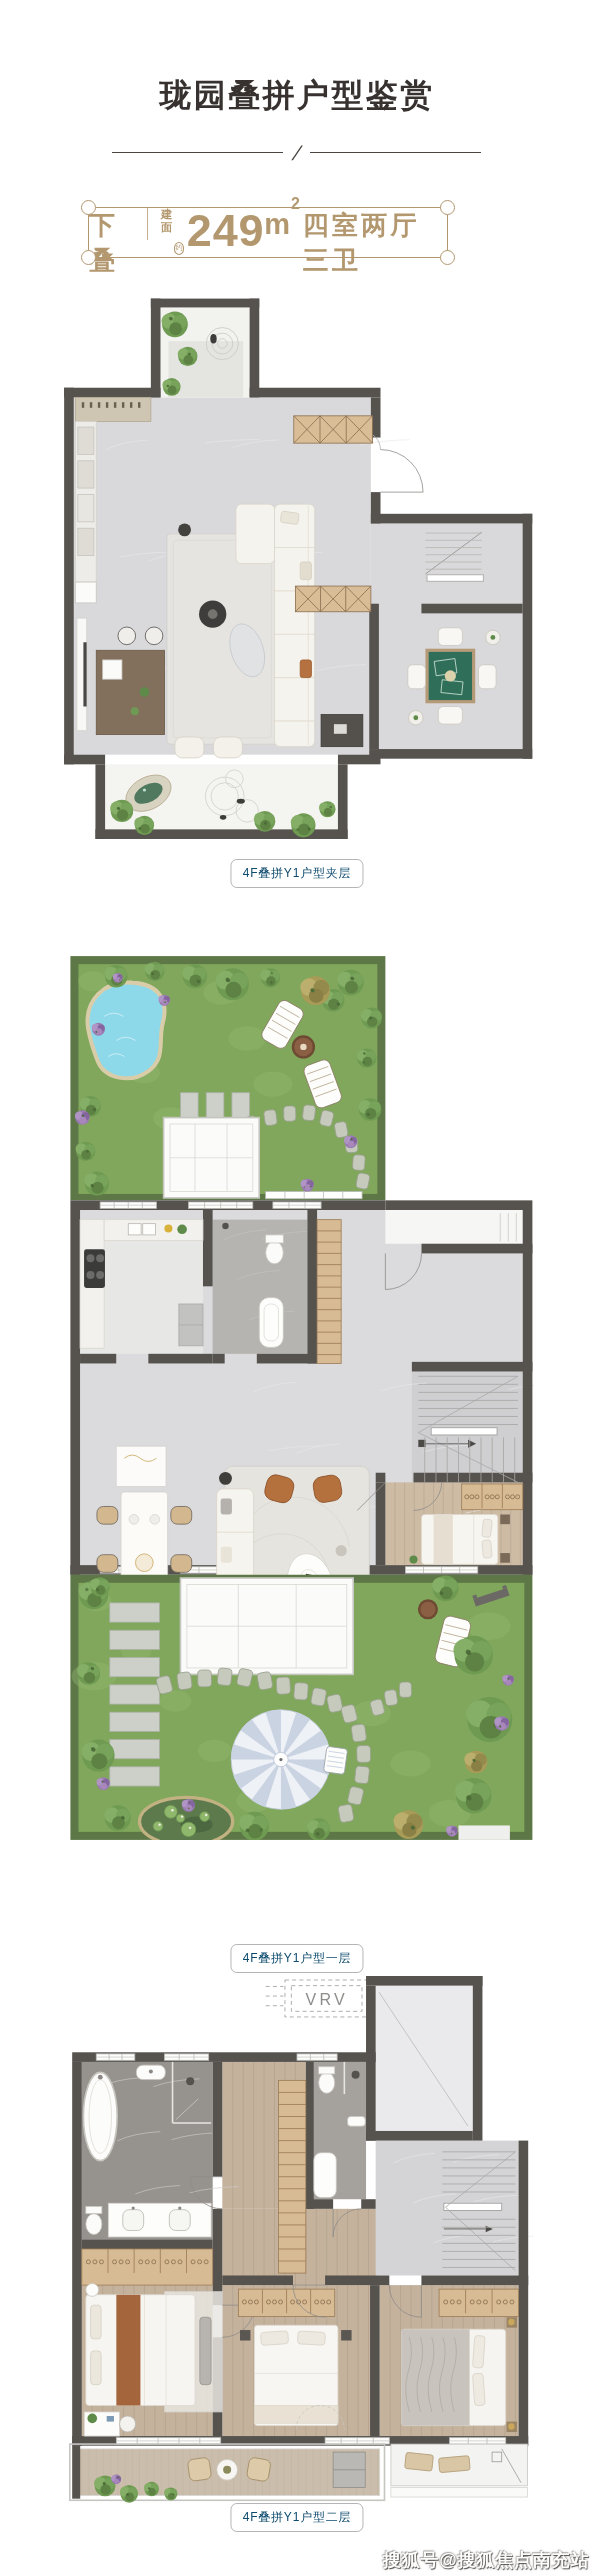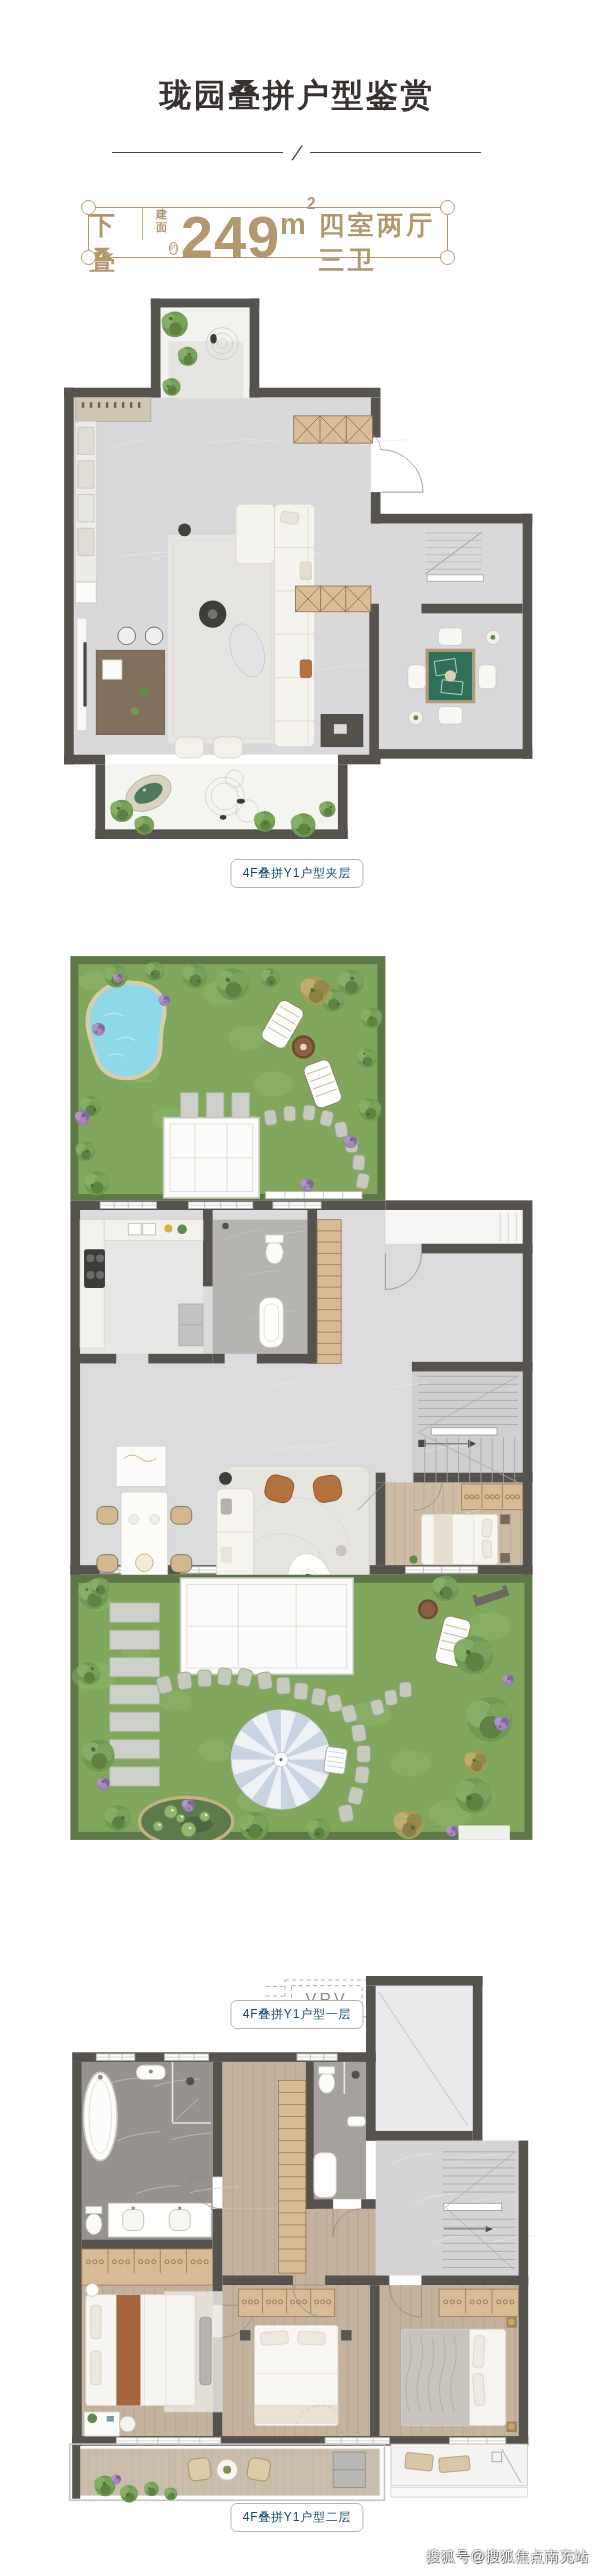--- a/index.html
+++ b/index.html
@@ -11,29 +11,29 @@
   .divider .slash{margin:0 11.2px;font-size:20px;font-style:italic;line-height:1;transform:skewX(-12deg);}
   .badge{position:absolute;left:88px;top:207px;width:360px;height:51px;border:1.6px solid #b3986f;
          display:flex;align-items:flex-start;justify-content:center;color:#b3986f;background:#fff;box-sizing:border-box;}
   .corner{position:absolute;width:13px;height:13px;background:#fff;border:1.6px solid #b3986f;border-radius:50%;}
   .c-tl{left:-8px;top:-8px}.c-tr{right:-8px;top:-8px}.c-bl{left:-8px;bottom:-8px}.c-br{right:-8px;bottom:-8px}
   .badge-type{font-size:26px;font-weight:600;letter-spacing:1.6px;}
   .badge-sep{width:0.8px;height:32px;background:#c7b18c;margin:0 13px;}
   .jm-col{display:flex;flex-direction:column;font-size:11.2px;line-height:1.15;font-weight:700;}
   .approx{font-size:7.2px;border:0.8px solid #b3986f;border-radius:50%;width:10.4px;height:10.4px;line-height:10.4px;
           text-align:center;align-self:flex-end;margin:0 2.4px 2.4px 1.6px;}
-  .badge-value{font-size:58px;font-weight:700;line-height:1;letter-spacing:0.8px;}
+  .badge-value{font-size:45px;font-weight:700;line-height:1;letter-spacing:0.8px;}
   .badge-unit{font-size:29px;font-weight:600;}
   .badge-sup{font-size:16px;font-weight:600;position:relative;top:-13px;margin-left:0.8px;}
   .badge-rooms{font-size:26px;font-weight:600;letter-spacing:3.2px;margin-left:3px;}
   .plan{position:absolute;text-align:center;}
   .plan svg{display:block;width:100%;height:100%;}
   .caption{position:absolute;left:50%;transform:translateX(-50%);border:0.8px solid #b5b5b5;border-radius:6.4px;
            color:#0c4a6e;font-size:12px;padding:4.8px 11.2px;background:#fff;letter-spacing:0.8px;white-space:nowrap;z-index:5;}
-  .watermark{position:absolute;right:4.8px;top:2548px;font-size:14px;font-weight:400;color:#fdfdfd;letter-spacing:0.8px;
+  .watermark{position:absolute;right:4.8px;top:2548px;font-size:18px;font-weight:700;color:#fdfdfd;letter-spacing:0.8px;
              text-shadow:0.8px 0.8px 0.8px rgba(80,76,72,.95),-0.8px -0.8px 0.8px rgba(125,120,115,.55),0 0 2.4px rgba(95,90,86,.6);}
   svg text{font-family:"Liberation Sans",sans-serif;}
 </style>
 </head>
 <body>
 
 <div class="page">
 
   <h1 class="title">珑园叠拼户型鉴赏</h1>
 
@@ -1047,21 +1047,21 @@
               <circle cx="480.8" cy="1092.6" r="3.8500000000000005" fill="#84659f"></circle>
               <circle cx="478.35" cy="1096.45" r="3.5" fill="#a887bb"></circle>
               <circle cx="477.1820461384153" cy="1096.931293881645" r="0.84" fill="#4c6b38" opacity="0.7"></circle>
               <circle cx="477.3926780341023" cy="1097.141925777332" r="0.84" fill="#4c6b38" opacity="0.7"></circle>
               <circle cx="477.60330992978936" cy="1097.352557673019" r="0.84" fill="#4c6b38" opacity="0.7"></circle>
             </g>
           </g>
     </g>
   </svg>
   </div>
-  <div class="caption" style="top:2000px"><span>4F叠拼Y1户型一层</span></div>
+  <div class="caption" style="top:1944px"><span>4F叠拼Y1户型一层</span></div>
 
   <div class="plan" style="left:68px;top:1972px;width:466px;height:562px">
   <svg id="p3" viewBox="0 0 580 700">
     <g fill="none" stroke="#9a9a98" stroke-dasharray="5 4">
       <rect x="270" y="10" width="104" height="46"></rect>
       <rect x="278" y="17" width="88" height="32"></rect>
       <line x1="246" y1="18" x2="268" y2="18"></line>
           <line x1="246" y1="30" x2="268" y2="30"></line>
           <line x1="246" y1="42" x2="268" y2="42"></line>
     </g>

